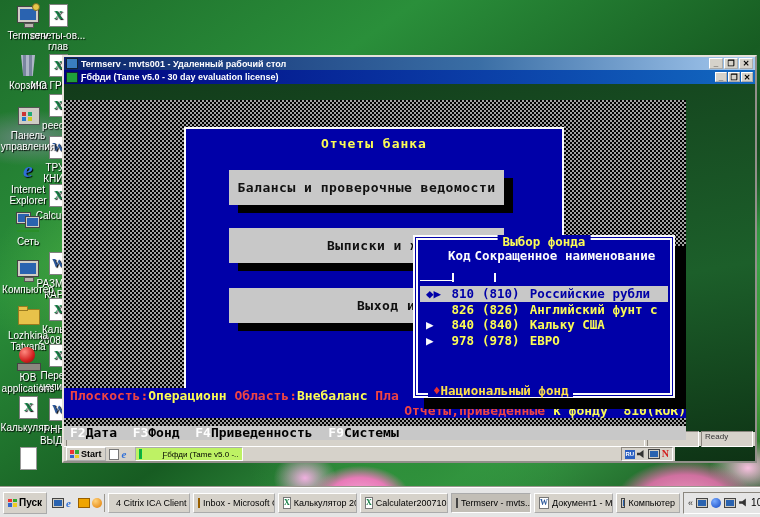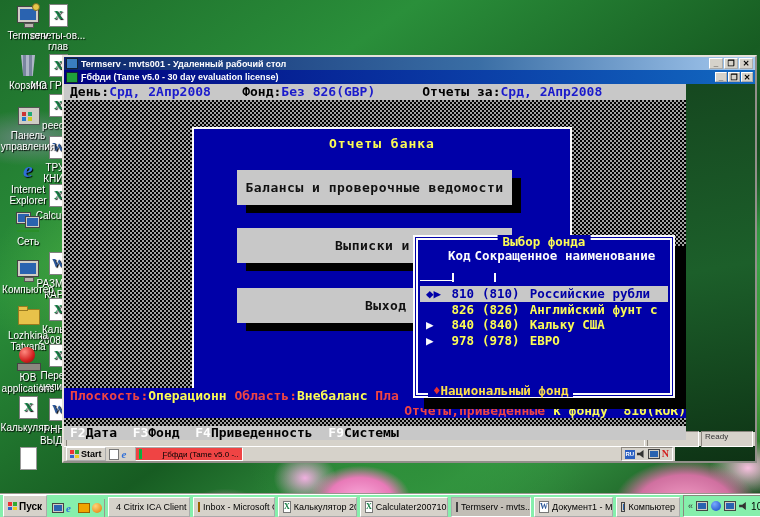--- a/index.html
+++ b/index.html
@@ -65,21 +65,21 @@
   
   .dos{position:absolute;left:0;top:0;width:622px;height:348px;
     font-family:"DejaVu Sans Mono",monospace;font-weight:bold;font-size:13px;}
   .dos-head{height:16px;background:#c8c8c8;white-space:pre;line-height:16px;padding-left:6px;overflow:hidden;}
   .dos-head .k{color:#000;} .dos-head .b{color:#1a1acc;}
   .dither{position:absolute;left:0;top:16px;width:622px;height:332px;
     background-image:
       linear-gradient(45deg,#a0a0a0 25%,transparent 25%,transparent 75%,#a0a0a0 75%),
       linear-gradient(45deg,#a0a0a0 25%,#000 25%,#000 75%,#a0a0a0 75%);
     background-size:4px 4px;background-position:0 0,2px 2px;}
-  .main-dialog{position:absolute;left:128px;top:43px;width:380px;height:265px;
+  .main-dialog{position:absolute;left:120px;top:43px;width:380px;height:265px;
     background:#0000a8;border:2px solid #fcfcfc;box-sizing:border-box;z-index:1;}
   .md-title{color:#fcfc54;text-align:center;margin-top:7px;letter-spacing:1px;}
   .dosbtn{position:absolute;left:43px;width:275px;height:35px;background:#c8c8c8;color:#111;
     box-shadow:9px 8px 0 #000;line-height:35px;letter-spacing:0.5px;text-align:center;white-space:nowrap;}
   .dosbtn.b2{top:99px;text-align:left;padding-left:98px;box-sizing:border-box;}
   .dosbtn.b3{top:159px;text-align:left;padding-left:128px;box-sizing:border-box;}
   .dosbtn.b1{top:41px;}
   .statline{position:absolute;left:0;width:622px;height:15px;background:#0000a8;
     line-height:15px;padding-left:6px;z-index:2;white-space:pre;box-sizing:border-box;}
   .sl1{top:304px;} .sl2{top:319px;text-align:right;}
@@ -119,35 +119,35 @@
     border-top:1px solid #fff;display:flex;align-items:center;padding:0 2px;gap:3px;box-sizing:border-box;}
   .rstart{display:flex;align-items:center;gap:2px;border:1px outset #fff;background:#d6d2ca;
     height:12px;padding:0 3px;font:bold 9px "Liberation Sans",sans-serif;}
   .flag{width:9px;height:8px;display:grid;grid-template-columns:1fr 1fr;grid-template-rows:1fr 1fr;gap:1px;}
   .flag i{display:block;} .flag i:nth-child(1){background:#e33;} .flag i:nth-child(2){background:#3a3;}
   .flag i:nth-child(3){background:#36c;} .flag i:nth-child(4){background:#ec2;}
   .mi{width:10px;height:10px;position:relative;flex:none;}
   .mi-doc{background:#fff;border:1px solid #777;width:8px;height:9px;}
   .mi-ie{font:bold italic 11px "Liberation Serif",serif;color:#2f6fd8;line-height:10px;}
   .mi-tame{background:#1f9e3a;border:1px solid #0b4;width:9px;height:8px;}
-  .rtaskbtn{display:flex;align-items:center;gap:20px;border:1px inset #fff;background:#ef4444;
+  .rtaskbtn{display:flex;align-items:center;gap:20px;border:1px inset #fff;background:#bef264;
     height:12px;width:100px;padding:0 3px;font-size:8px;white-space:nowrap;overflow:hidden;}
   .rtray{margin-left:auto;display:flex;align-items:center;gap:2px;border:1px solid;
     border-color:#8a867e #fff #fff #8a867e;height:12px;padding:0 3px;}
   .lang{width:10px;height:9px;background:#2b5fc0;color:#fff;font:bold 6px "Liberation Sans",sans-serif;
     line-height:9px;text-align:center;}
   .spk{width:9px;height:9px;background:#333;
     -webkit-clip-path:polygon(0 35%,35% 35%,75% 5%,75% 95%,35% 65%,0 65%);
     clip-path:polygon(0 35%,35% 35%,75% 5%,75% 95%,35% 65%,0 65%);}
   .mi-mon{width:10px;height:8px;background:#cfccc4;border:1px solid #444;position:relative;}
   .mi-mon i{position:absolute;left:1px;top:1px;right:1px;bottom:1px;background:#2a63b0;}
   .ntray{color:#d21f1f;font:bold 10px "Liberation Serif",serif;line-height:10px;}
   
-  .taskbar{position:absolute;left:0;bottom:0;width:760px;height:23px;background:#86efac;
-    border-top:1px solid #fff;box-shadow:0 -1px 0 #9a968e;display:flex;align-items:flex-end;
+  .taskbar{position:absolute;left:0;bottom:0;width:760px;height:30px;background:#e5e5e5;
+    border-top:1px solid #fff;box-shadow:0 -1px 0 #9a968e;display:flex;align-items:center;
     padding:0 3px;gap:3px;z-index:30;box-sizing:border-box;}
   .startbtn{display:flex;align-items:center;gap:2px;border:1px outset #fff;background:#d6d2ca;
     height:20px;padding:0 4px;font:bold 10px "Liberation Sans",sans-serif;flex:none;}
   .ql{display:flex;align-items:center;gap:2px;flex:none;padding:0 2px;border-right:1px solid #9a968e;height:18px;}
   .tbtn{display:flex;align-items:center;gap:3px;border:1px outset #fff;background:#d6d2ca;
     height:20px;padding:0 4px;font-size:9px;white-space:nowrap;overflow:hidden;flex:none;box-sizing:border-box;}
   .tbtn.active{border:1px inset #fff;background:#c2beb6;}
   .mi-citrix{width:9px;height:9px;border-radius:50%;background:radial-gradient(circle at 35% 30%,#f77,#c21);}
   .mi-outlook{width:10px;height:8px;background:#f0a500;border:1px solid #995f00;}
   .mi-xl{background:#fff;border:1px solid #777;width:9px;height:10px;color:#107c41;
@@ -328,21 +328,20 @@
     <span class="tico green"></span>
     <span class="ttext">Ƒбфди (Tame v5.0 - 30 day evaluation license)</span>
     <span class="wbtn" style="width:12px;height:10px">_</span>
     <span class="wbtn" style="width:12px;height:10px">❐</span>
     <span class="wbtn" style="width:12px;height:10px">✕</span>
   </div>
 
   <div class="tscontent">
 
     <div class="dos">
-      <div class="dos-head"><span class="k">День:</span><span class="b">Срд, 2Апр2008</span><span class="k">    Фонд:</span><span class="b">Без 826(GBP)</span><span class="k">      Отчеты за:</span><span class="b">Срд, 2Апр2008</span></div>
       <div class="dither"></div>
 
       <div class="main-dialog">
         <div class="md-title">Отчеты банка</div>
         <div class="dosbtn b1">Балансы и проверочные ведомости</div>
         <div class="dosbtn b2">Выписки и жур</div>
         <div class="dosbtn b3">Выход из сис</div>
       </div>
 
       <div class="statline sl1"><span class="w">Плоскость:</span><span class="y">Операционн</span><span class="w"> Область:</span><span class="y">Внебаланс</span><span class="w"> Пла</span></div>

